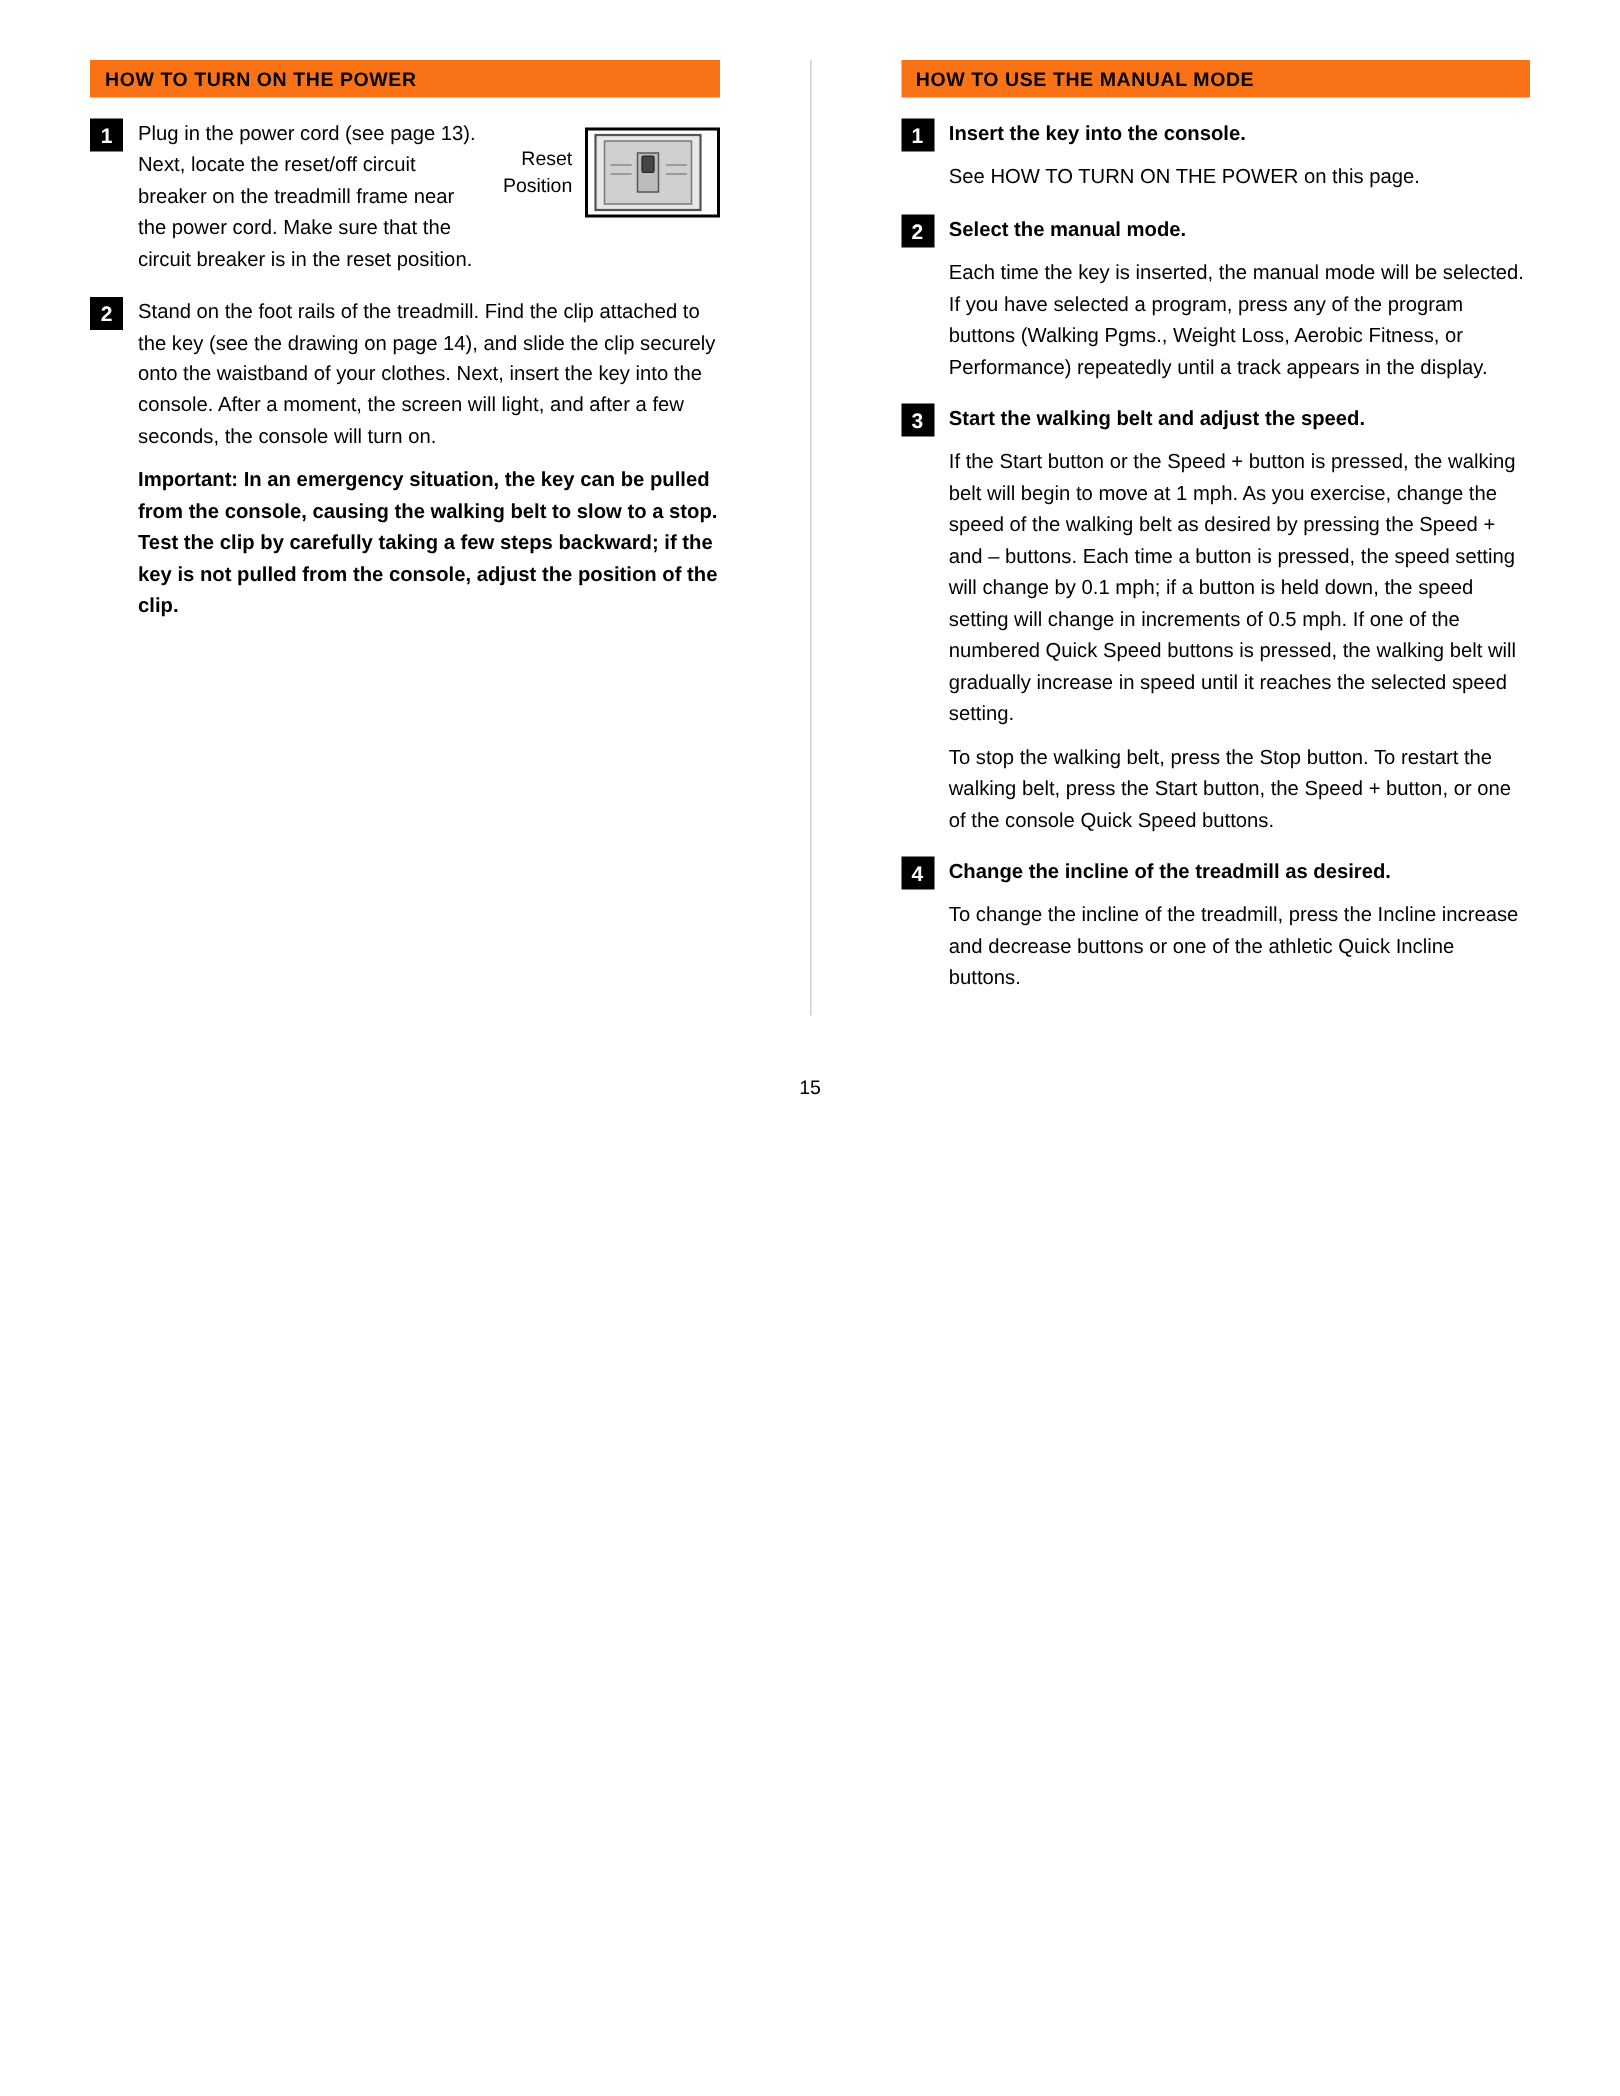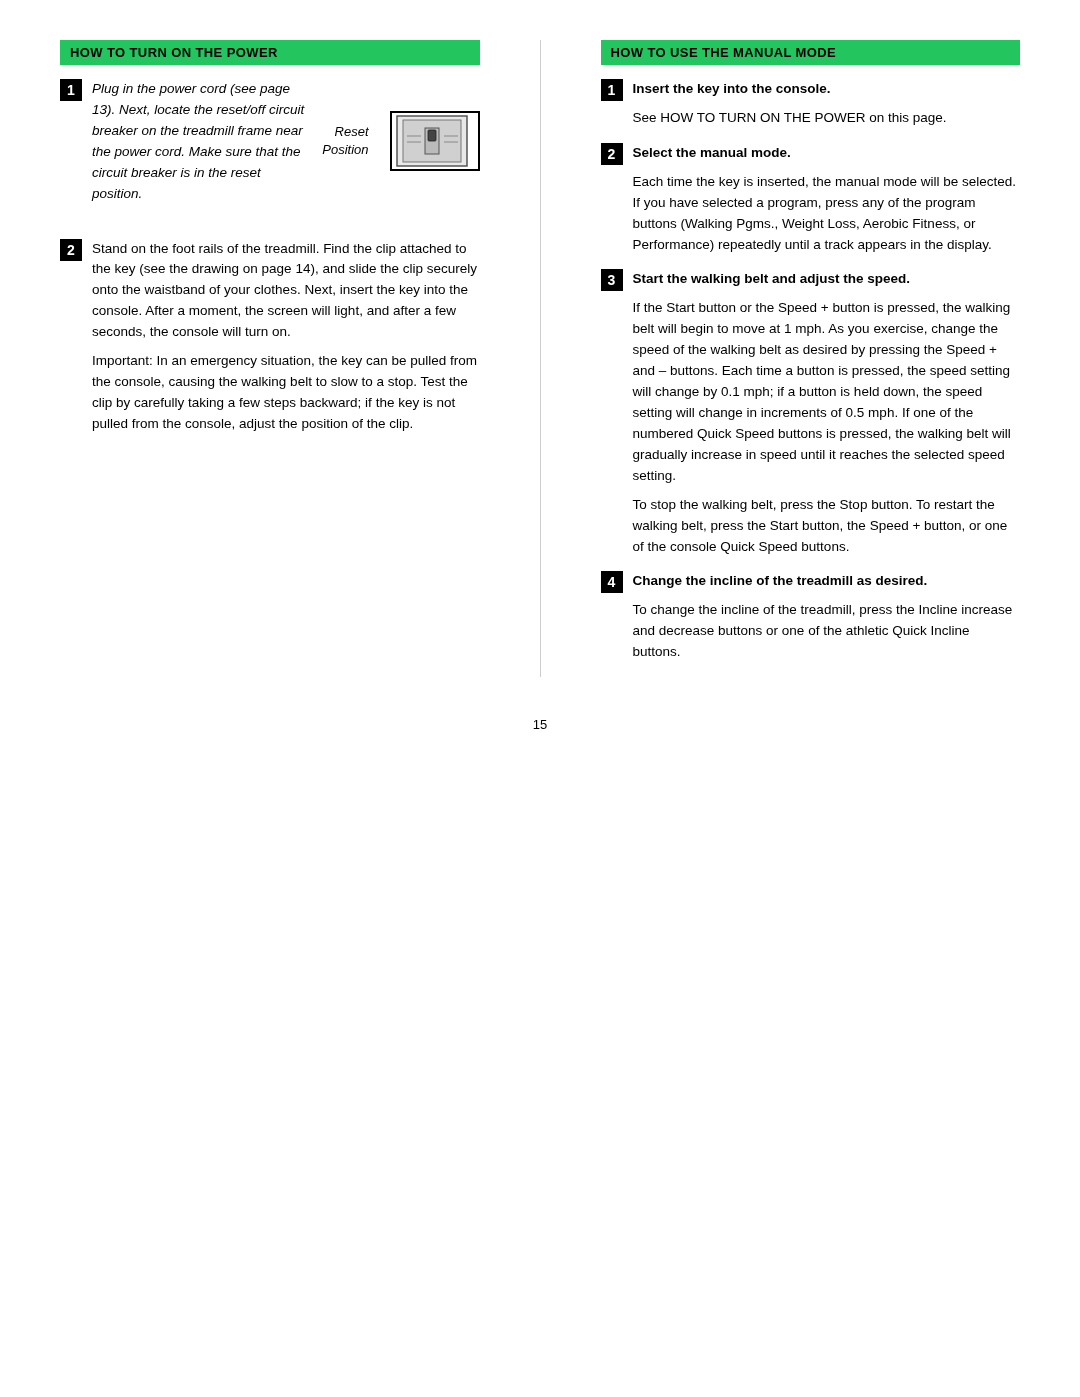--- a/index.html
+++ b/index.html
@@ -19,21 +19,21 @@
     }
     .col-left {
       flex: 1;
       min-width: 0;
     }
     .col-right {
       flex: 1;
       min-width: 0;
     }
     .section-header {
-      background: #22c55e;
+      background: #f97316;
       font-weight: bold;
       font-size: 13px;
       padding: 5px 10px;
       margin-bottom: 14px;
       letter-spacing: 0.03em;
     }
     .step-block {
       display: flex;
       gap: 10px;
       margin-bottom: 14px;
@@ -61,28 +61,28 @@
     }
     .step-content p:last-child {
       margin-bottom: 0;
     }
     .step-header {
       font-weight: bold;
       margin-bottom: 6px;
       line-height: 1.4;
     }
     .step-bold {
-      font-weight: normal;
+      font-weight: bold;
     }
     
     .reset-illustration {
       display: flex;
       align-items: center;
       margin: 6px 0 8px 0;
-      gap: 13px;
+      gap: 0;
     }
     .reset-label {
       font-size: 13px;
       text-align: right;
       margin-right: 8px;
       line-height: 1.4;
     }
     .reset-box {
       border: 2px solid #000;
       width: 90px;
@@ -111,24 +111,23 @@
       text-align: center;
       margin-top: 40px;
       font-size: 13px;
     }
     .note-paragraph {
       margin-bottom: 12px;
       line-height: 1.55;
     }
     .step1-top {
       display: flex;
-      align-items: center;
+      align-items: flex-start;
       gap: 14px;
-      margin-bottom: 20px;
-      font-style: italic;
+      margin-bottom: 0;
     }
     .step1-text {
       flex: 1;
     }
   </style>
 </head>
 <body>
 
 <div class="page-layout">
 

